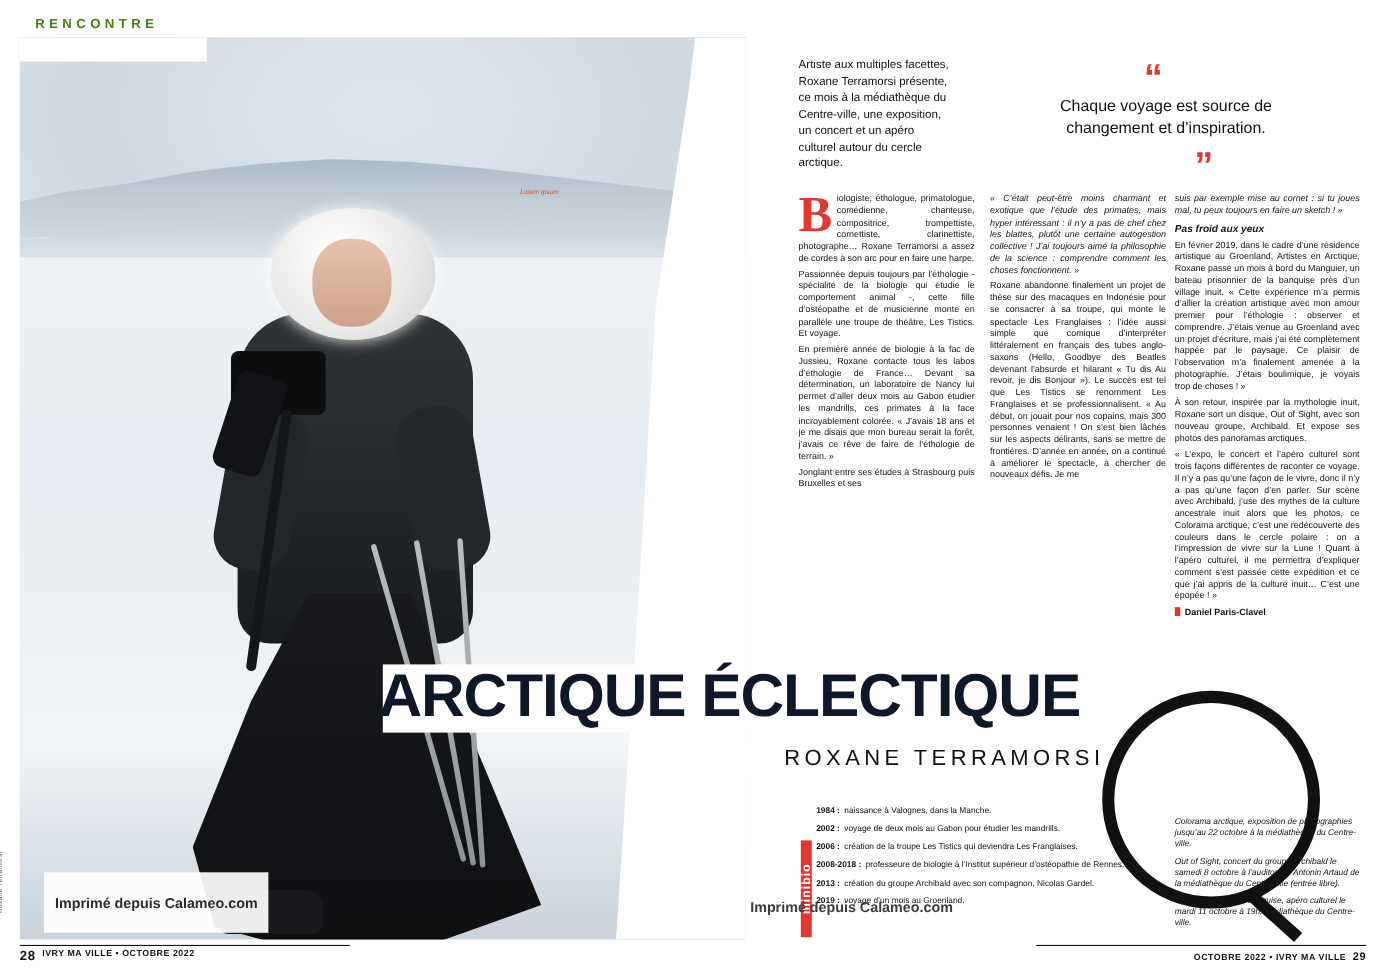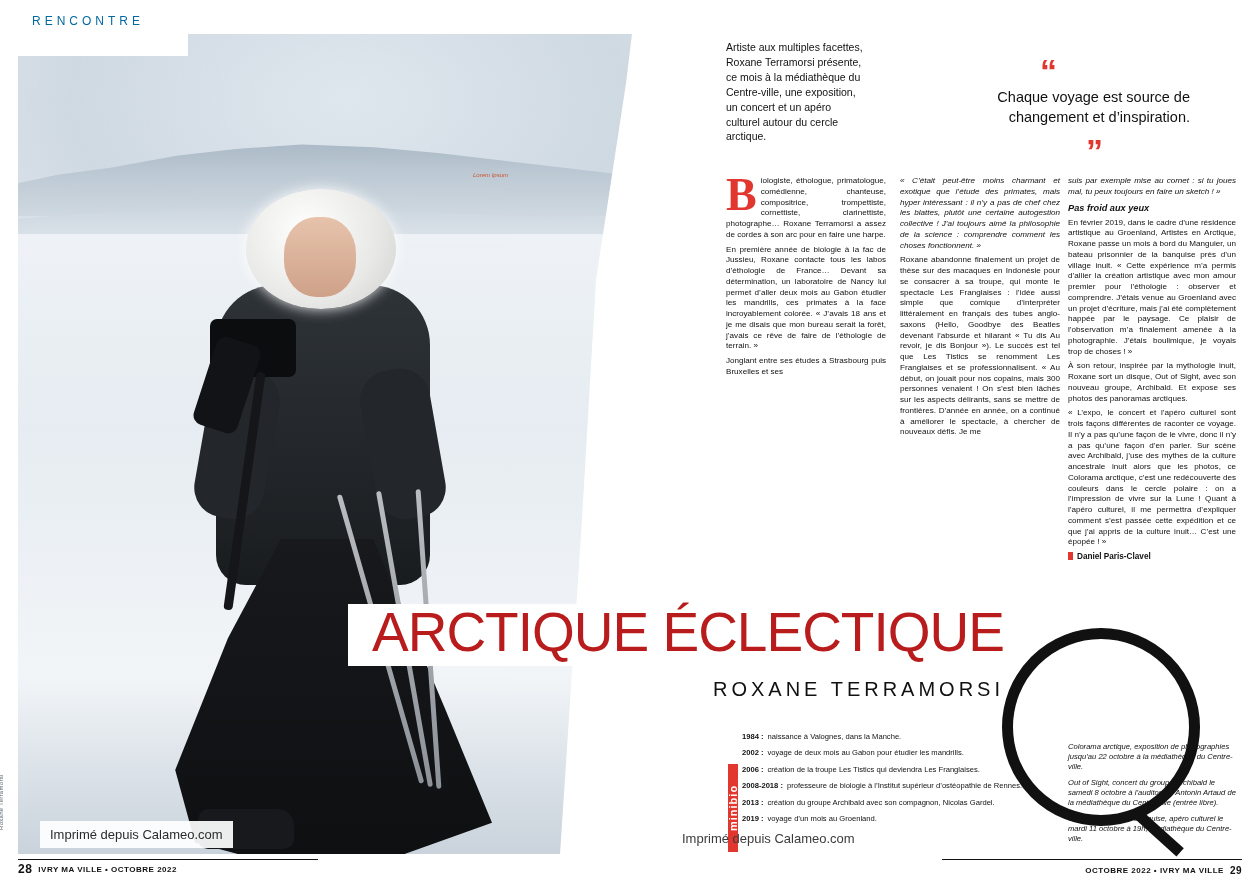--- a/index.html
+++ b/index.html
@@ -9,21 +9,21 @@
     font-family:"Liberation Sans", sans-serif;
     color:#111;
     overflow:hidden;
     position:relative;
   }
   .page{position:absolute;inset:0;}
 
   
   .kicker{
     position:absolute;left:32px;top:14px;
-    font-size:12px;letter-spacing:4px;font-weight:400;color:#0369a1;
+    font-size:12px;letter-spacing:4px;font-weight:700;color:#4d7c0f;
   }
   .photo{
     position:absolute;left:18px;top:34px;width:660px;height:820px;
     background:
       radial-gradient(ellipse 120% 60% at 50% 8%, #dfe7ee 0%, #cfd9e2 35%, #e9eef3 70%),
       linear-gradient(#e3eaf0,#eef2f6);
     overflow:hidden;
   }
   
   .photo-mask-r{
@@ -103,23 +103,23 @@
   .leg.c{left:58px;transform:rotate(-4deg);}
   .boot{
     position:absolute;left:30px;top:620px;width:96px;height:40px;background:#17191c;border-radius:10px 16px 10px 10px;
   }
 
   
   .headline-band{
     position:absolute;left:348px;top:604px;width:650px;height:62px;background:#fff;
   }
   .headline{
-    position:absolute;left:372px;top:600px;width:640px;
+    position:absolute;left:344px;top:600px;width:640px;
     font-family:"Liberation Sans", sans-serif;
-    font-weight:400;font-size:55px;letter-spacing:-1px;color:#b91c1c;
+    font-weight:700;font-size:55px;letter-spacing:-1px;color:#0f172a;
     white-space:nowrap;
   }
   .subhead-band{
     position:absolute;left:600px;top:672px;width:400px;height:36px;background:#fff;
   }
   .subhead{
     position:absolute;left:614px;top:678px;width:390px;
     font-size:20px;letter-spacing:4px;font-weight:400;color:#111;text-align:right;
   }
 
@@ -137,30 +137,30 @@
   }
   .bio-vert{
     position:absolute;left:724px;top:758px;width:18px;height:100px;
     writing-mode:vertical-rl;transform:rotate(180deg);
     color:#fff;font-weight:700;font-size:11px;letter-spacing:1px;
     display:flex;align-items:center;justify-content:center;
   }
 
   
   .intro{
-    position:absolute;left:726px;top:40px;width:140px;
+    position:absolute;left:726px;top:52px;width:140px;
     font-size:10.5px;line-height:1.42;color:#111;
   }
   .quote-mark{
     position:absolute;left:1040px;top:52px;color:#e2372f;font-size:34px;font-weight:700;letter-spacing:-2px;
   }
   .quote-mark.bottom{top:132px;left:1086px;}
   .pullquote{
     position:absolute;left:930px;top:88px;width:260px;
-    font-size:14.5px;line-height:1.35;color:#111;text-align:right;
+    font-size:14.5px;line-height:1.35;color:#111;text-align:center;
   }
 
   .col{
     position:absolute;top:176px;width:160px;
     font-size:8.1px;line-height:1.33;color:#111;text-align:justify;
   }
   .col.c1{left:726px;}
   .col.c2{left:900px;}
   .col.c3{left:1068px;width:168px;}
   .col p{margin:0 0 4px 0;}
@@ -188,35 +188,35 @@
     pointer-events:none;
   }
   .watermark:after{
     content:"";position:absolute;right:-6px;bottom:-4px;width:58px;height:11px;background:#111;
     transform:rotate(42deg);transform-origin:left center;
   }
 
   
   .folio-left{
     position:absolute;left:18px;bottom:14px;font-size:8px;font-weight:700;letter-spacing:.5px;color:#111;
-    display:flex;align-items:center;gap:6px;
+    display:flex;gap:6px;
   }
   .folio-left .num{font-size:12px;}
   .folio-right{
     position:absolute;right:18px;bottom:14px;font-size:8px;font-weight:700;letter-spacing:.5px;color:#111;
     display:flex;align-items:center;gap:6px;
   }
   .folio-right .num{font-size:10px;}
   .rule-left{position:absolute;left:18px;bottom:30px;width:300px;height:1px;background:#111;}
   .rule-right{position:absolute;right:18px;bottom:30px;width:300px;height:1px;background:#111;}
 
   
   .wm-banner{
     position:absolute;background:rgba(255,255,255,.92);
-    font-size:13px;font-weight:400;color:#2b2b2b;padding:6px 10px;
+    font-size:13px;font-weight:700;color:#2b2b2b;padding:20px 10px;
   }
   .wm1{left:40px;bottom:42px;}
   .wm2{left:672px;bottom:38px;background:transparent;color:#3b3b3b;}
 </style>
 </head>
 <body>
 
 <div class="page">
 
   <div class="kicker">RENCONTRE</div>
@@ -287,20 +287,21 @@
   </div>
 
   <div class="intro">Artiste aux multiples facettes, Roxane Terramorsi présente, ce mois à la médiathèque du Centre-ville, une exposition, un concert et un apéro culturel autour du cercle arctique.</div>
 
   <div class="quote-mark">“</div>
   <div class="pullquote">Chaque voyage est source de changement et d’inspiration.</div>
   <div class="quote-mark bottom">”</div>
 
   <div class="col c1">
     <p><span class="dropcap">B</span><span>iologiste, éthologue, primatologue, comédienne, chanteuse, compositrice, trompettiste, cornettiste, clarinettiste, photographe… Roxane Terramorsi a assez de cordes à son arc pour en faire une harpe.</span></p>
+    <p>Passionnée depuis toujours par l’éthologie - spécialité de la biologie qui étudie le comportement animal -, cette fille d’ostéopathe et de musicienne monte en parallèle une troupe de théâtre, Les Tistics. Et voyage.</p>
     <p>En première année de biologie à la fac de Jussieu, Roxane contacte tous les labos d’éthologie de France… Devant sa détermination, un laboratoire de Nancy lui permet d’aller deux mois au Gabon étudier les mandrills, ces primates à la face incroyablement colorée. « J’avais 18 ans et je me disais que mon bureau serait la forêt, j’avais ce rêve de faire de l’éthologie de terrain. »</p>
     <p>Jonglant entre ses études à Strasbourg puis Bruxelles et ses</p>
   </div>
 
   <div class="col c2">
     <p class="it">« C’était peut-être moins charmant et exotique que l’étude des primates, mais hyper intéressant : il n’y a pas de chef chez les blattes, plutôt une certaine autogestion collective ! J’ai toujours aimé la philosophie de la science : comprendre comment les choses fonctionnent. »</p>
     <p>Roxane abandonne finalement un projet de thèse sur des macaques en Indonésie pour se consacrer à sa troupe, qui monte le spectacle Les Franglaises : l’idée aussi simple que comique d’interpréter littéralement en français des tubes anglo-saxons (Hello, Goodbye des Beatles devenant l’absurde et hilarant « Tu dis Au revoir, je dis Bonjour »). Le succès est tel que Les Tistics se renomment Les Franglaises et se professionnalisent. « Au début, on jouait pour nos copains, mais 300 personnes venaient ! On s’est bien lâchés sur les aspects délirants, sans se mettre de frontières. D’année en année, on a continué à améliorer le spectacle, à chercher de nouveaux défis. Je me</p>
   </div>
 
   <div class="col c3">

